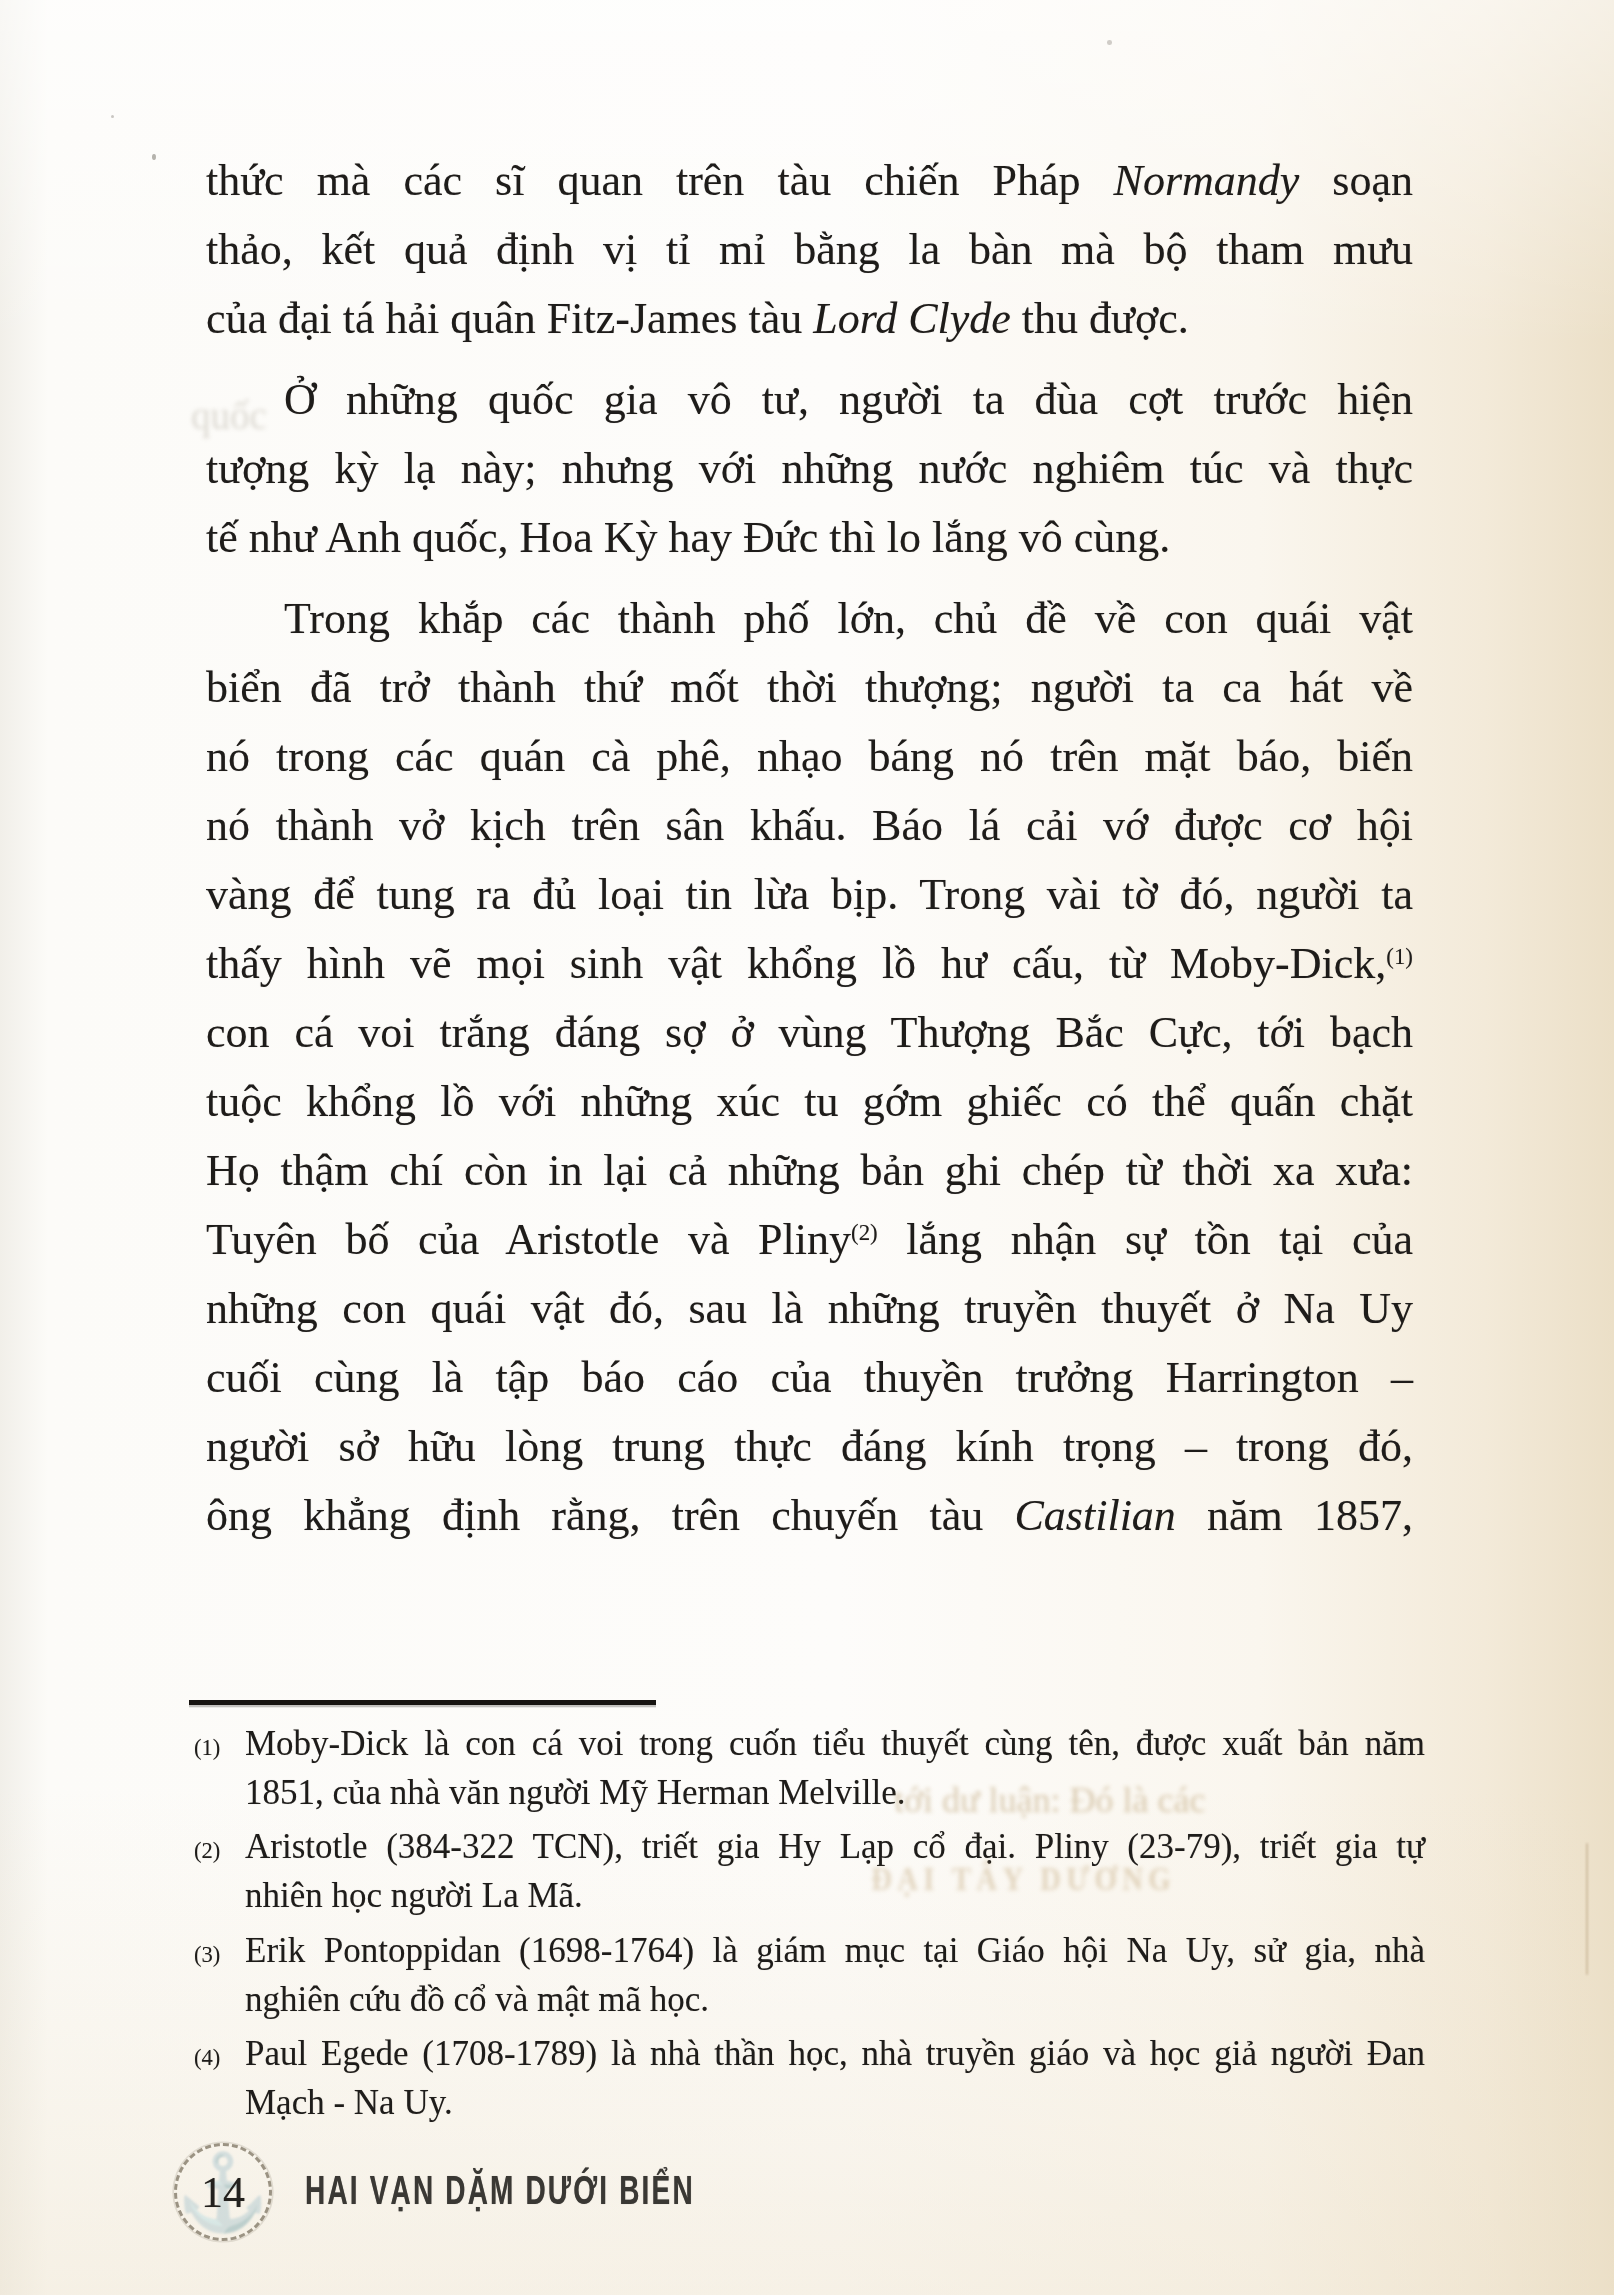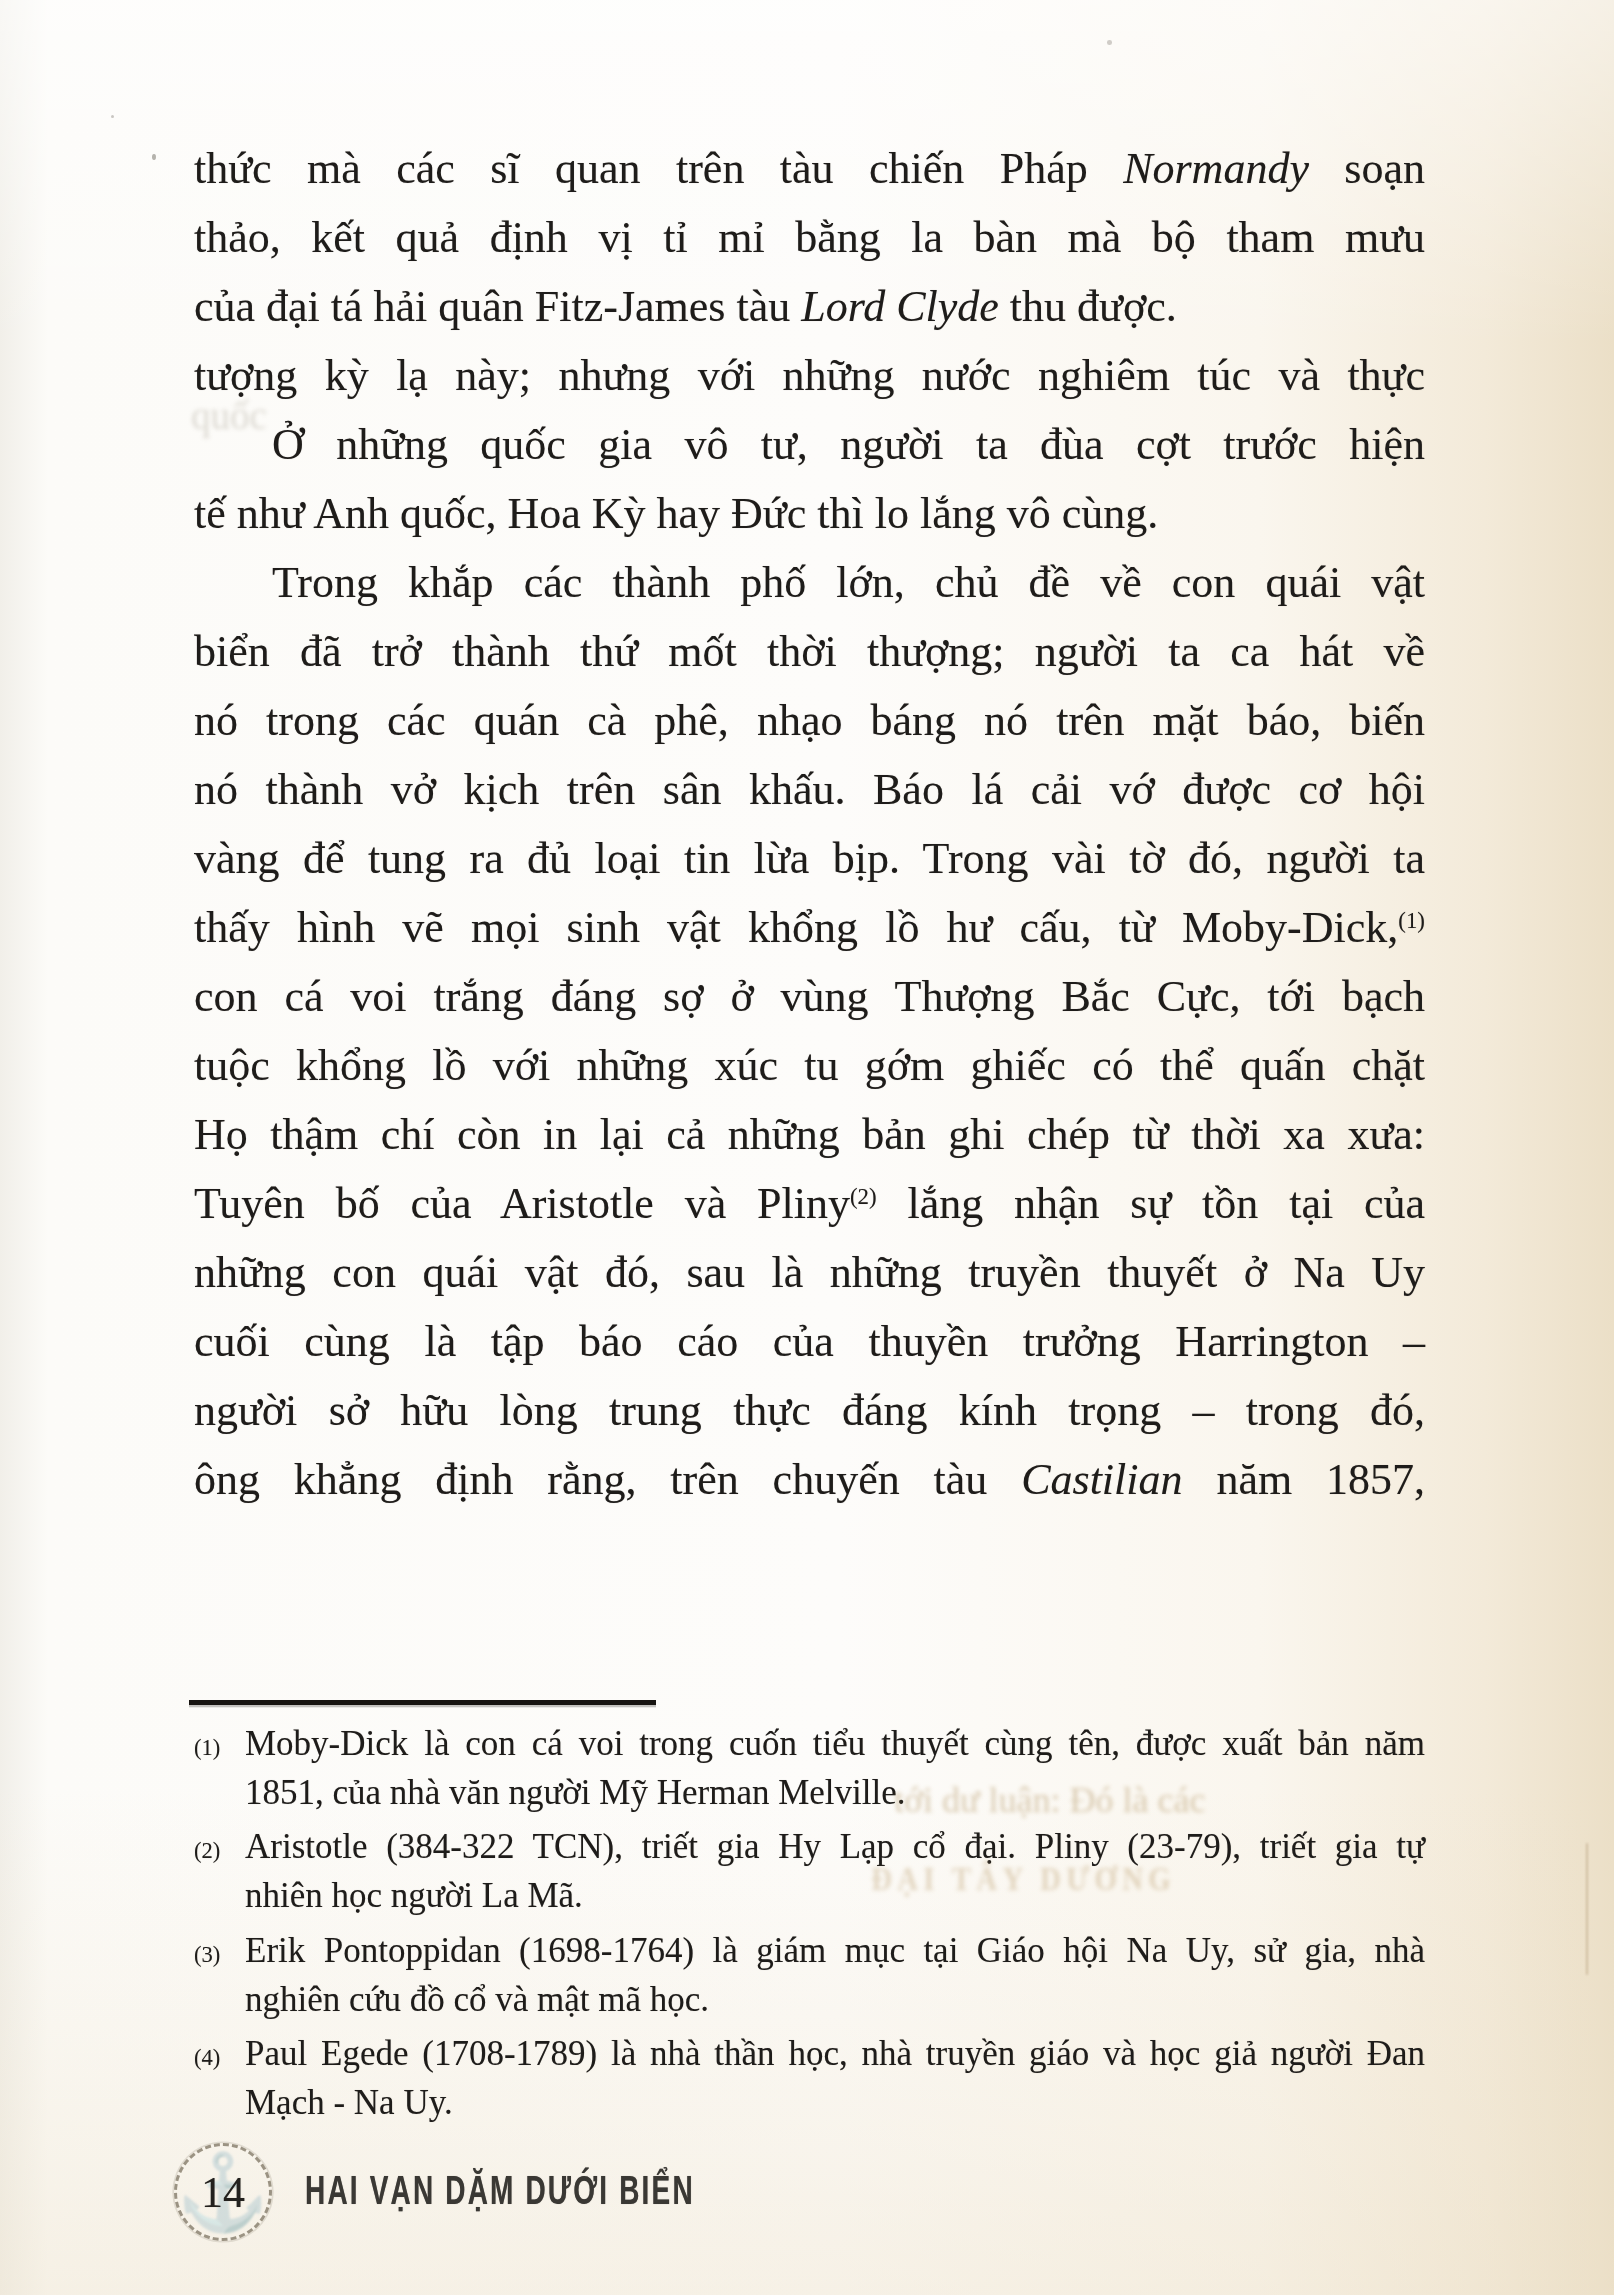--- a/index.html
+++ b/index.html
@@ -19,21 +19,21 @@
   
   .body-text {
     position: absolute;
     left: 194px;
     top: 134px;
     width: 1231px;
     font-size: 44px;
     line-height: 69px;
     text-shadow: 0 0 0.8px rgba(40,32,24,0.35);
   }
-  .para { margin: 0; }
+  .para { margin: 12px; }
   .line { text-align: justify; white-space: normal; }
   .line.just { text-align-last: justify; }
   .line.indent { text-indent: 78px; }
   .it { font-style: italic; }
   .sup { font-size: 0.52em; vertical-align: 0.62em; line-height: 0; }
 
   
   .fn-sep {
     position: absolute;
     left: 189px;
@@ -133,22 +133,22 @@
 
 <div class="page">
 
   <div class="body-text">
       <div class="para">
         <div class="line just"><span>thức mà các sĩ quan trên tàu chiến Pháp </span><span class="it">Normandy</span><span> soạn</span></div>
         <div class="line just"><span>thảo, kết quả định vị tỉ mỉ bằng la bàn mà bộ tham mưu</span></div>
         <div class="line"><span>của đại tá hải quân Fitz-James tàu </span><span class="it">Lord Clyde</span><span> thu được.</span></div>
       </div>
       <div class="para">
+        <div class="line just indent"><span>Ở những quốc gia vô tư, người ta đùa cợt trước hiện</span></div>
         <div class="line just"><span>tượng kỳ lạ này; nhưng với những nước nghiêm túc và thực</span></div>
-        <div class="line just indent"><span>Ở những quốc gia vô tư, người ta đùa cợt trước hiện</span></div>
         <div class="line"><span>tế như Anh quốc, Hoa Kỳ hay Đức thì lo lắng vô cùng.</span></div>
       </div>
       <div class="para">
         <div class="line just indent"><span>Trong khắp các thành phố lớn, chủ đề về con quái vật</span></div>
         <div class="line just"><span>biển đã trở thành thứ mốt thời thượng; người ta ca hát về</span></div>
         <div class="line just"><span>nó trong các quán cà phê, nhạo báng nó trên mặt báo, biến</span></div>
         <div class="line just"><span>nó thành vở kịch trên sân khấu. Báo lá cải vớ được cơ hội</span></div>
         <div class="line just"><span>vàng để tung ra đủ loại tin lừa bịp. Trong vài tờ đó, người ta</span></div>
         <div class="line just"><span>thấy hình vẽ mọi sinh vật khổng lồ hư cấu, từ Moby-Dick,</span><span class="sup">(1)</span></div>
         <div class="line just"><span>con cá voi trắng đáng sợ ở vùng Thượng Bắc Cực, tới bạch</span></div>

